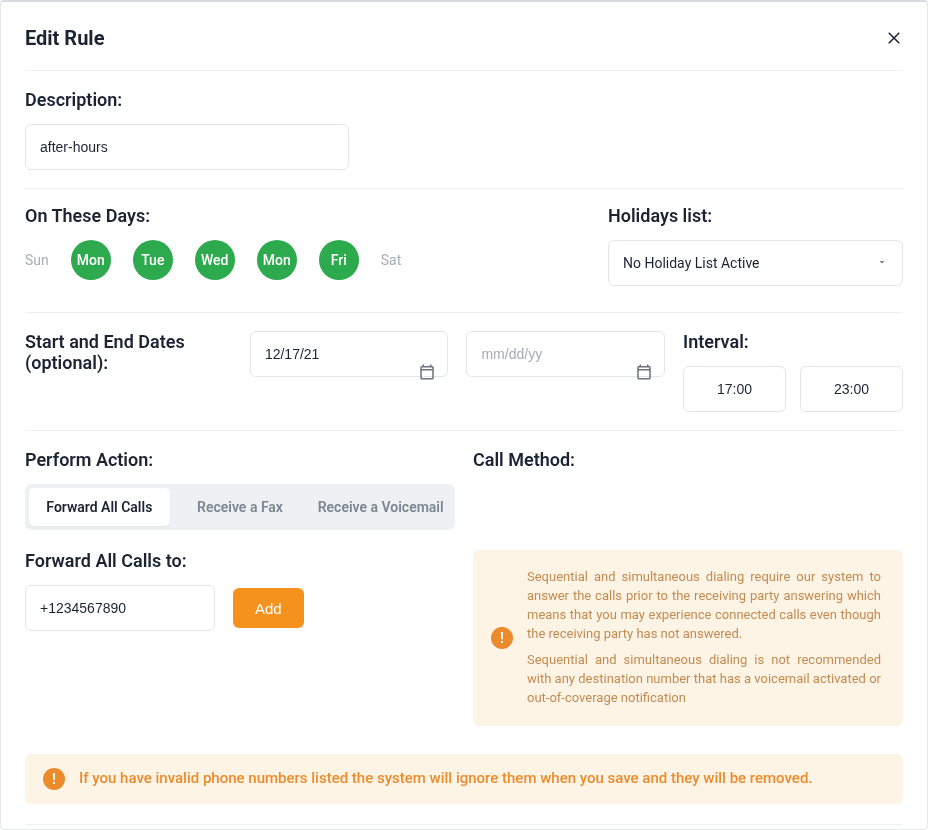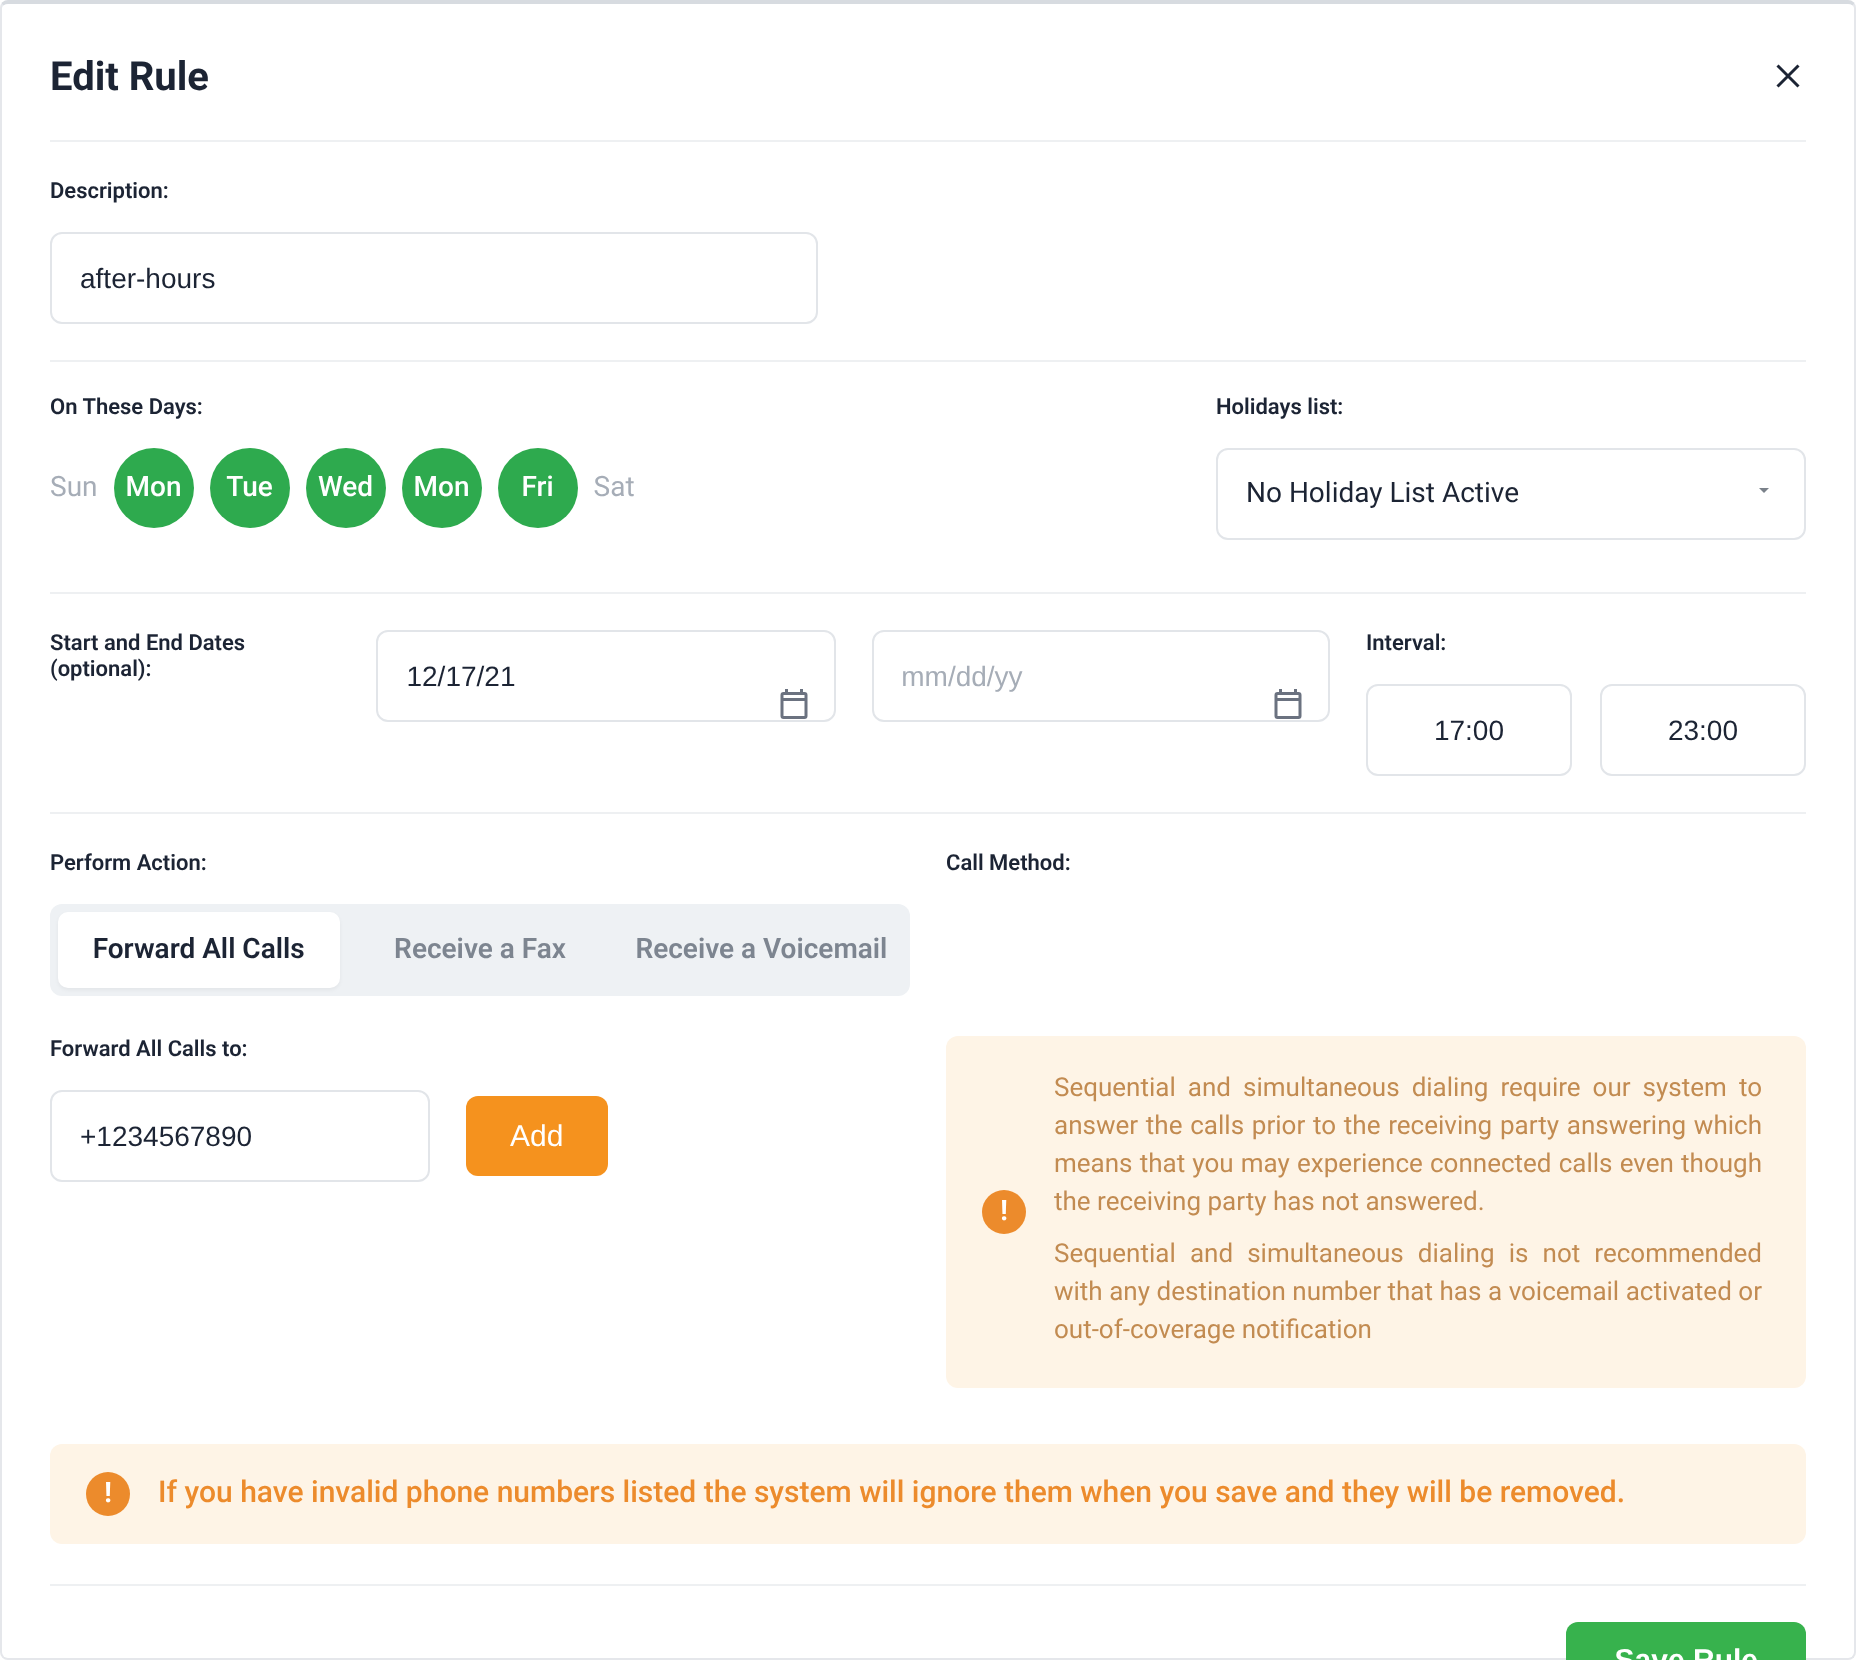--- a/index.html
+++ b/index.html
@@ -35,49 +35,49 @@
   font-weight: 700;
   color: #1c2434;
 }
 .close-icon {
   width: 18px;
   height: 18px;
   cursor: pointer;
 }
 .close-icon svg { width: 100%; height: 100%; stroke: #1c2434; stroke-width: 2; }
 .label {
-  font-size: 11px;
+  font-size: 18px;
   font-weight: 600;
   color: #1c2434;
   margin-bottom: 14px;
   display: block;
 }
 .section { padding-bottom: 18px; margin-bottom: 16px; border-bottom: 1px solid #eef0f2; }
 input[type="text"] {
   height: 46px;
   border: 1px solid #e2e5e9;
   border-radius: 6px;
   padding: 0 14px;
   font-size: 14px;
   color: #1c2434;
   background: #fff;
   outline: none;
 }
 input::placeholder { color: #a6adb7; }
-.desc-input { width: 384px; }
+.desc-input { width: 324px; }
 .row-days {
   display: flex;
   gap: 60px;
   padding-bottom: 26px;
   border-bottom: 1px solid #eef0f2;
   margin-bottom: 18px;
 }
 .days-col { flex: 1; }
 .holiday-col { width: 295px; }
-.days { display: flex; gap: 8px; align-items: center; }
+.days { display: flex; gap: 22px; align-items: center; }
 .day {
   display: flex;
   align-items: center;
   justify-content: center;
   font-size: 14px;
   color: #a6adb7;
   cursor: pointer;
 }
 .day.active {
   width: 40px;

